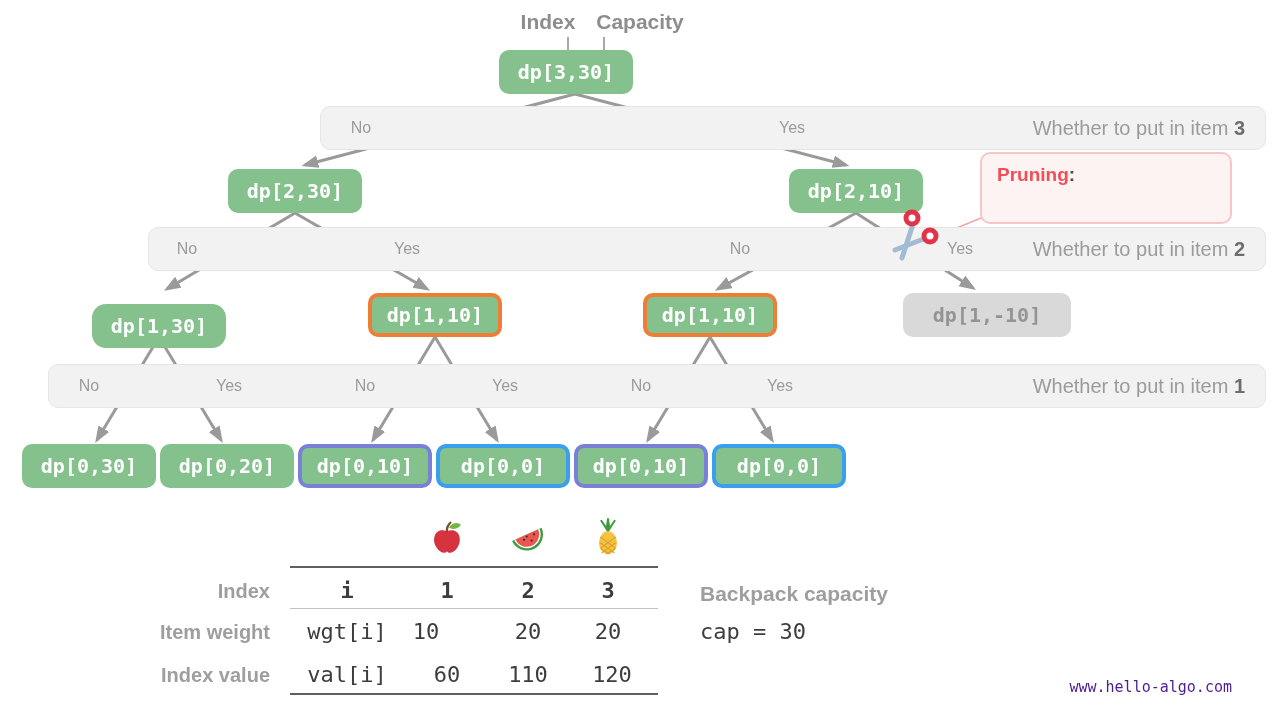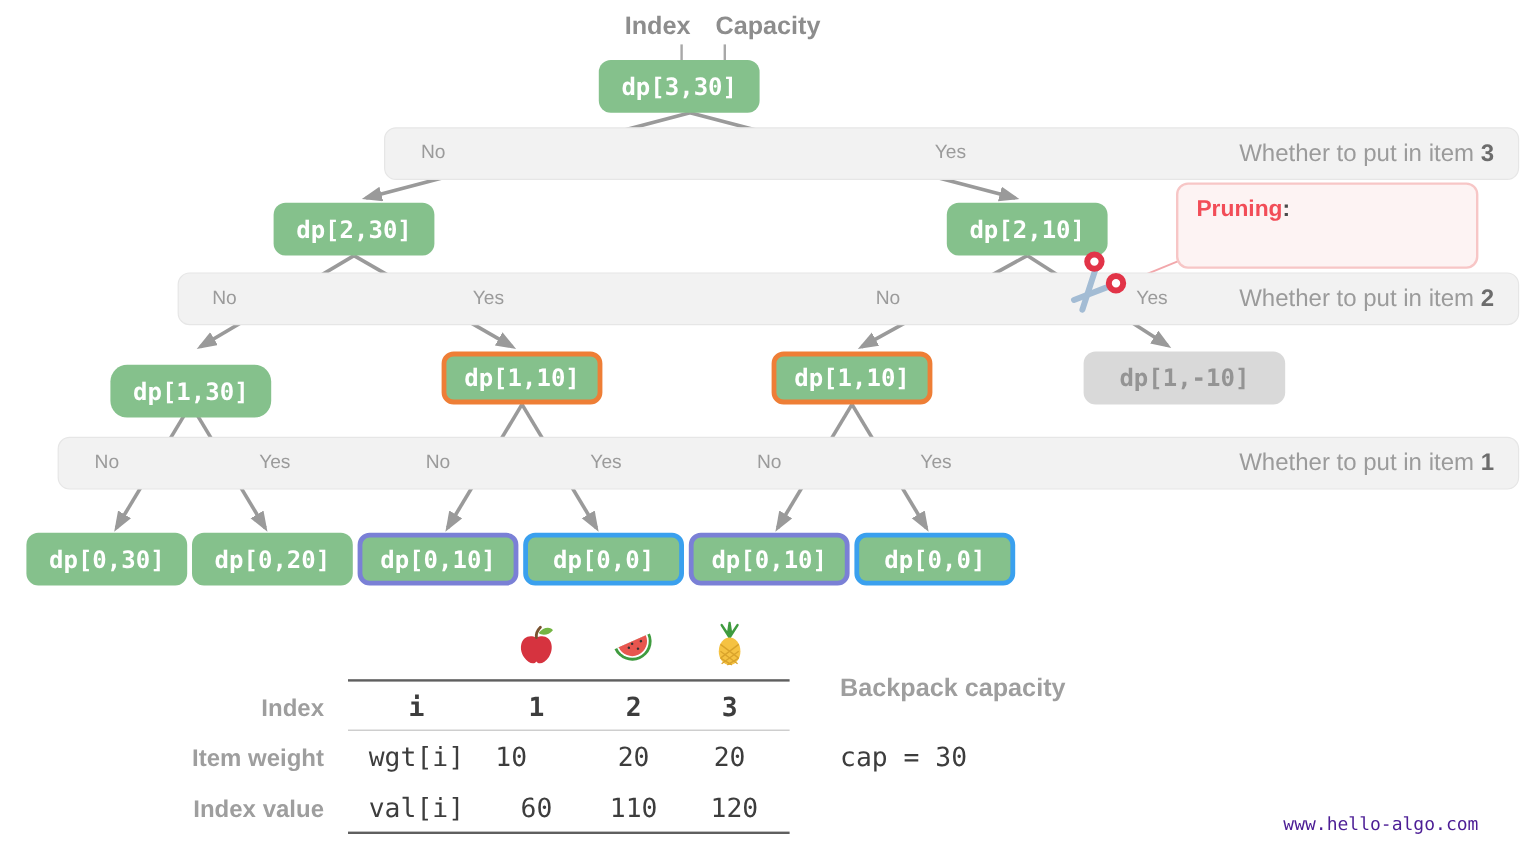--- a/index.html
+++ b/index.html
@@ -39,21 +39,21 @@
   
   .t-rowlabel{position:absolute;width:180px;text-align:right;font-weight:bold;
         color:#9e9e9e;font-size:20px;line-height:24px;}
   .t-cell{position:absolute;transform:translateX(-50%);
         font-family:"DejaVu Sans Mono",monospace;color:#3d3d3d;font-size:22px;
         line-height:24px;white-space:nowrap;}
   .t-cell.bold{font-weight:bold;}
   .t-rule{position:absolute;}
   .fruit{position:absolute;transform:translateX(-50%);}
   
-  .cap-label{position:absolute;left:700px;top:562px;font-weight:bold;color:#9e9e9e;
+  .cap-label{position:absolute;left:700px;top:582px;font-weight:bold;color:#9e9e9e;
         font-size:21px;}
   .cap-value{position:absolute;left:700px;top:619px;
         font-family:"DejaVu Sans Mono",monospace;color:#3d3d3d;font-size:22px;}
   .watermark{position:absolute;right:48px;top:678px;
         font-family:"DejaVu Sans Mono",monospace;color:#4c1d95;font-size:15px;}
   .scissors{position:absolute;left:888px;top:208px;}
 </style>
 </head>
 <body>
 

